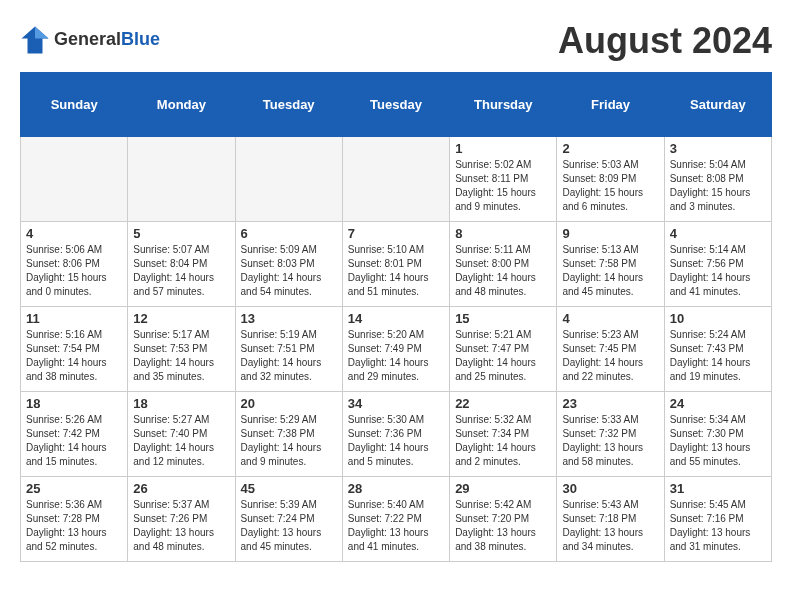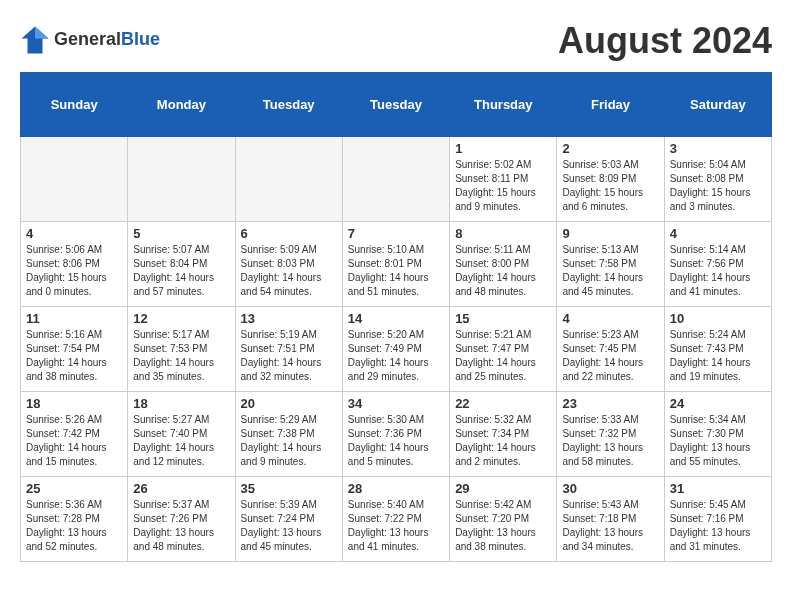--- a/index.html
+++ b/index.html
@@ -232,21 +232,21 @@
       <tr>
         <td>
           <div class="day-number">25</div>
           <div class="day-info">Sunrise: 5:36 AM<br>Sunset: 7:28 PM<br>Daylight: 13 hours and 52 minutes.</div>
         </td>
         <td>
           <div class="day-number">26</div>
           <div class="day-info">Sunrise: 5:37 AM<br>Sunset: 7:26 PM<br>Daylight: 13 hours and 48 minutes.</div>
         </td>
         <td>
-          <div class="day-number">35</div>
+          <div class="day-number">45</div>
           <div class="day-info">Sunrise: 5:39 AM<br>Sunset: 7:24 PM<br>Daylight: 13 hours and 45 minutes.</div>
         </td>
         <td>
           <div class="day-number">28</div>
           <div class="day-info">Sunrise: 5:40 AM<br>Sunset: 7:22 PM<br>Daylight: 13 hours and 41 minutes.</div>
         </td>
         <td>
           <div class="day-number">29</div>
           <div class="day-info">Sunrise: 5:42 AM<br>Sunset: 7:20 PM<br>Daylight: 13 hours and 38 minutes.</div>
         </td>

